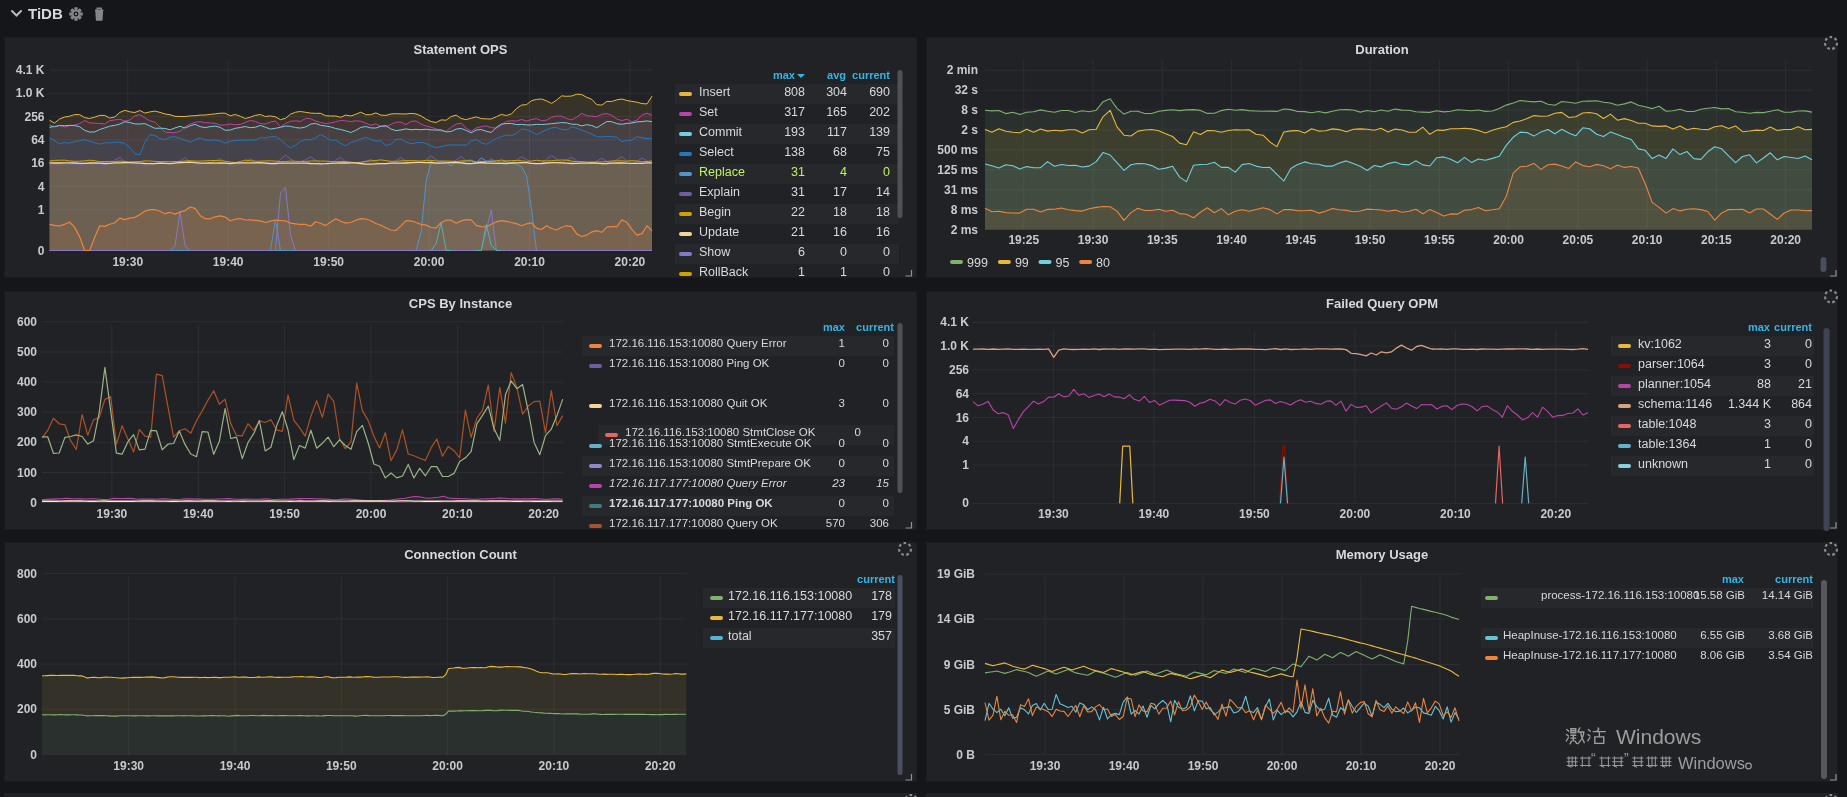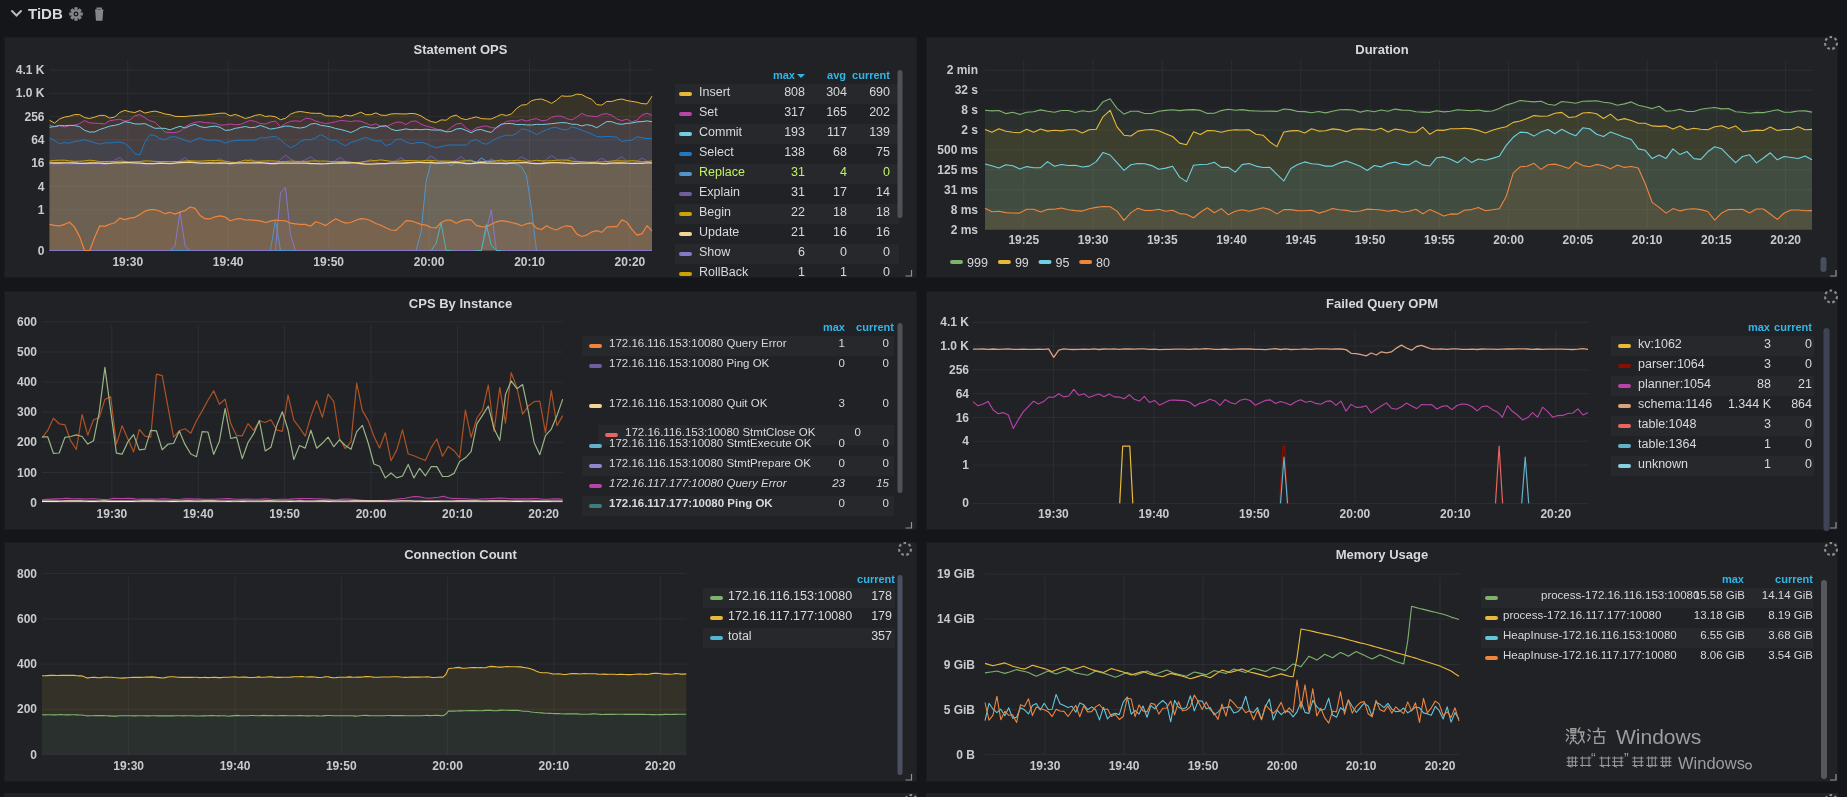--- a/index.html
+++ b/index.html
@@ -136,20 +136,26 @@
         <span style="position:absolute;left:27px;top:1px;white-space:nowrap;">172.16.117.177:10080 Query Error</span>
         <span style="position:absolute;right:49px;top:1px;">23</span>
         <span style="position:absolute;right:5px;top:1px;">15</span>
       </div>
       <div style="position:absolute;top:175px;left:0;width:312px;height:20px;background:rgba(255,255,255,0.03);color:#d8d9da;">
         <span style="position:absolute;left:7px;top:8px;width:13px;height:4px;border-radius:2px;background:#3F7E7E;"></span>
         <span style="position:absolute;left:27px;top:1px;white-space:nowrap;font-weight:bold;">172.16.117.177:10080 Ping OK</span>
         <span style="position:absolute;right:49px;top:1px;">0</span>
         <span style="position:absolute;right:5px;top:1px;">0</span>
       </div>
+      <div style="position:absolute;top:195px;left:0;width:312px;height:20px;color:#d8d9da;">
+        <span style="position:absolute;left:7px;top:8px;width:13px;height:4px;border-radius:2px;background:#A8532F;"></span>
+        <span style="position:absolute;left:27px;top:1px;white-space:nowrap;">172.16.117.177:10080 Query OK</span>
+        <span style="position:absolute;right:49px;top:1px;">570</span>
+        <span style="position:absolute;right:5px;top:1px;">306</span>
+      </div>
     </div>
   </div>
 <div style="position:absolute;left:926px;top:291px;width:912px;height:239px;background:#202226;border:1px solid #1b1c1f;box-sizing:border-box;overflow:hidden;">
     <div style="position:absolute;top:4px;left:0;width:100%;text-align:center;font-size:13px;font-weight:bold;color:#d8d9da;">Failed Query OPM</div>
     <div style="position:absolute;left:684px;top:29px;width:203px;height:170px;overflow:hidden;font-size:12.5px;">
       <div style="position:absolute;top:0;left:0;width:203px;height:15px;color:#33b5e5;font-weight:bold;font-size:11px;">
         <span style="position:absolute;right:44px;">max</span>
         <span style="position:absolute;right:2px;">current</span>
       </div>
       <div style="position:absolute;top:15px;left:0;width:203px;height:20px;background:rgba(255,255,255,0.03);color:#d8d9da;">
@@ -224,26 +230,20 @@
     <div style="position:absolute;left:554px;top:30px;width:332px;height:100px;overflow:hidden;font-size:11.5px;">
       <div style="position:absolute;top:0;left:0;width:332px;height:15px;color:#33b5e5;font-weight:bold;font-size:11px;">
         <span style="position:absolute;right:69px;">max</span>
         <span style="position:absolute;right:0px;">current</span>
       </div>
       <div style="position:absolute;top:15px;left:0;width:332px;height:20px;background:rgba(255,255,255,0.03);color:#d8d9da;">
         <span style="position:absolute;left:4px;top:8px;width:13px;height:4px;border-radius:2px;background:#7EB26D;"></span>
         <span style="position:absolute;left:22px;top:1px;white-space:nowrap;padding-left:38px;">process-172.16.116.153:10080</span>
         <span style="position:absolute;right:68px;top:1px;">15.58 GiB</span>
         <span style="position:absolute;right:0px;top:1px;">14.14 GiB</span>
-      </div>
-      <div style="position:absolute;top:35px;left:0;width:332px;height:20px;color:#d8d9da;">
-        <span style="position:absolute;left:4px;top:8px;width:13px;height:4px;border-radius:2px;background:#EAB839;"></span>
-        <span style="position:absolute;left:22px;top:1px;white-space:nowrap;">process-172.16.117.177:10080</span>
-        <span style="position:absolute;right:68px;top:1px;">13.18 GiB</span>
-        <span style="position:absolute;right:0px;top:1px;">8.19 GiB</span>
       </div>
       <div style="position:absolute;top:55px;left:0;width:332px;height:20px;background:rgba(255,255,255,0.03);color:#d8d9da;">
         <span style="position:absolute;left:4px;top:8px;width:13px;height:4px;border-radius:2px;background:#65C5DB;"></span>
         <span style="position:absolute;left:22px;top:1px;white-space:nowrap;">HeapInuse-172.16.116.153:10080</span>
         <span style="position:absolute;right:68px;top:1px;">6.55 GiB</span>
         <span style="position:absolute;right:0px;top:1px;">3.68 GiB</span>
       </div>
       <div style="position:absolute;top:75px;left:0;width:332px;height:20px;color:#d8d9da;">
         <span style="position:absolute;left:4px;top:8px;width:13px;height:4px;border-radius:2px;background:#EF843C;"></span>
         <span style="position:absolute;left:22px;top:1px;white-space:nowrap;">HeapInuse-172.16.117.177:10080</span>

